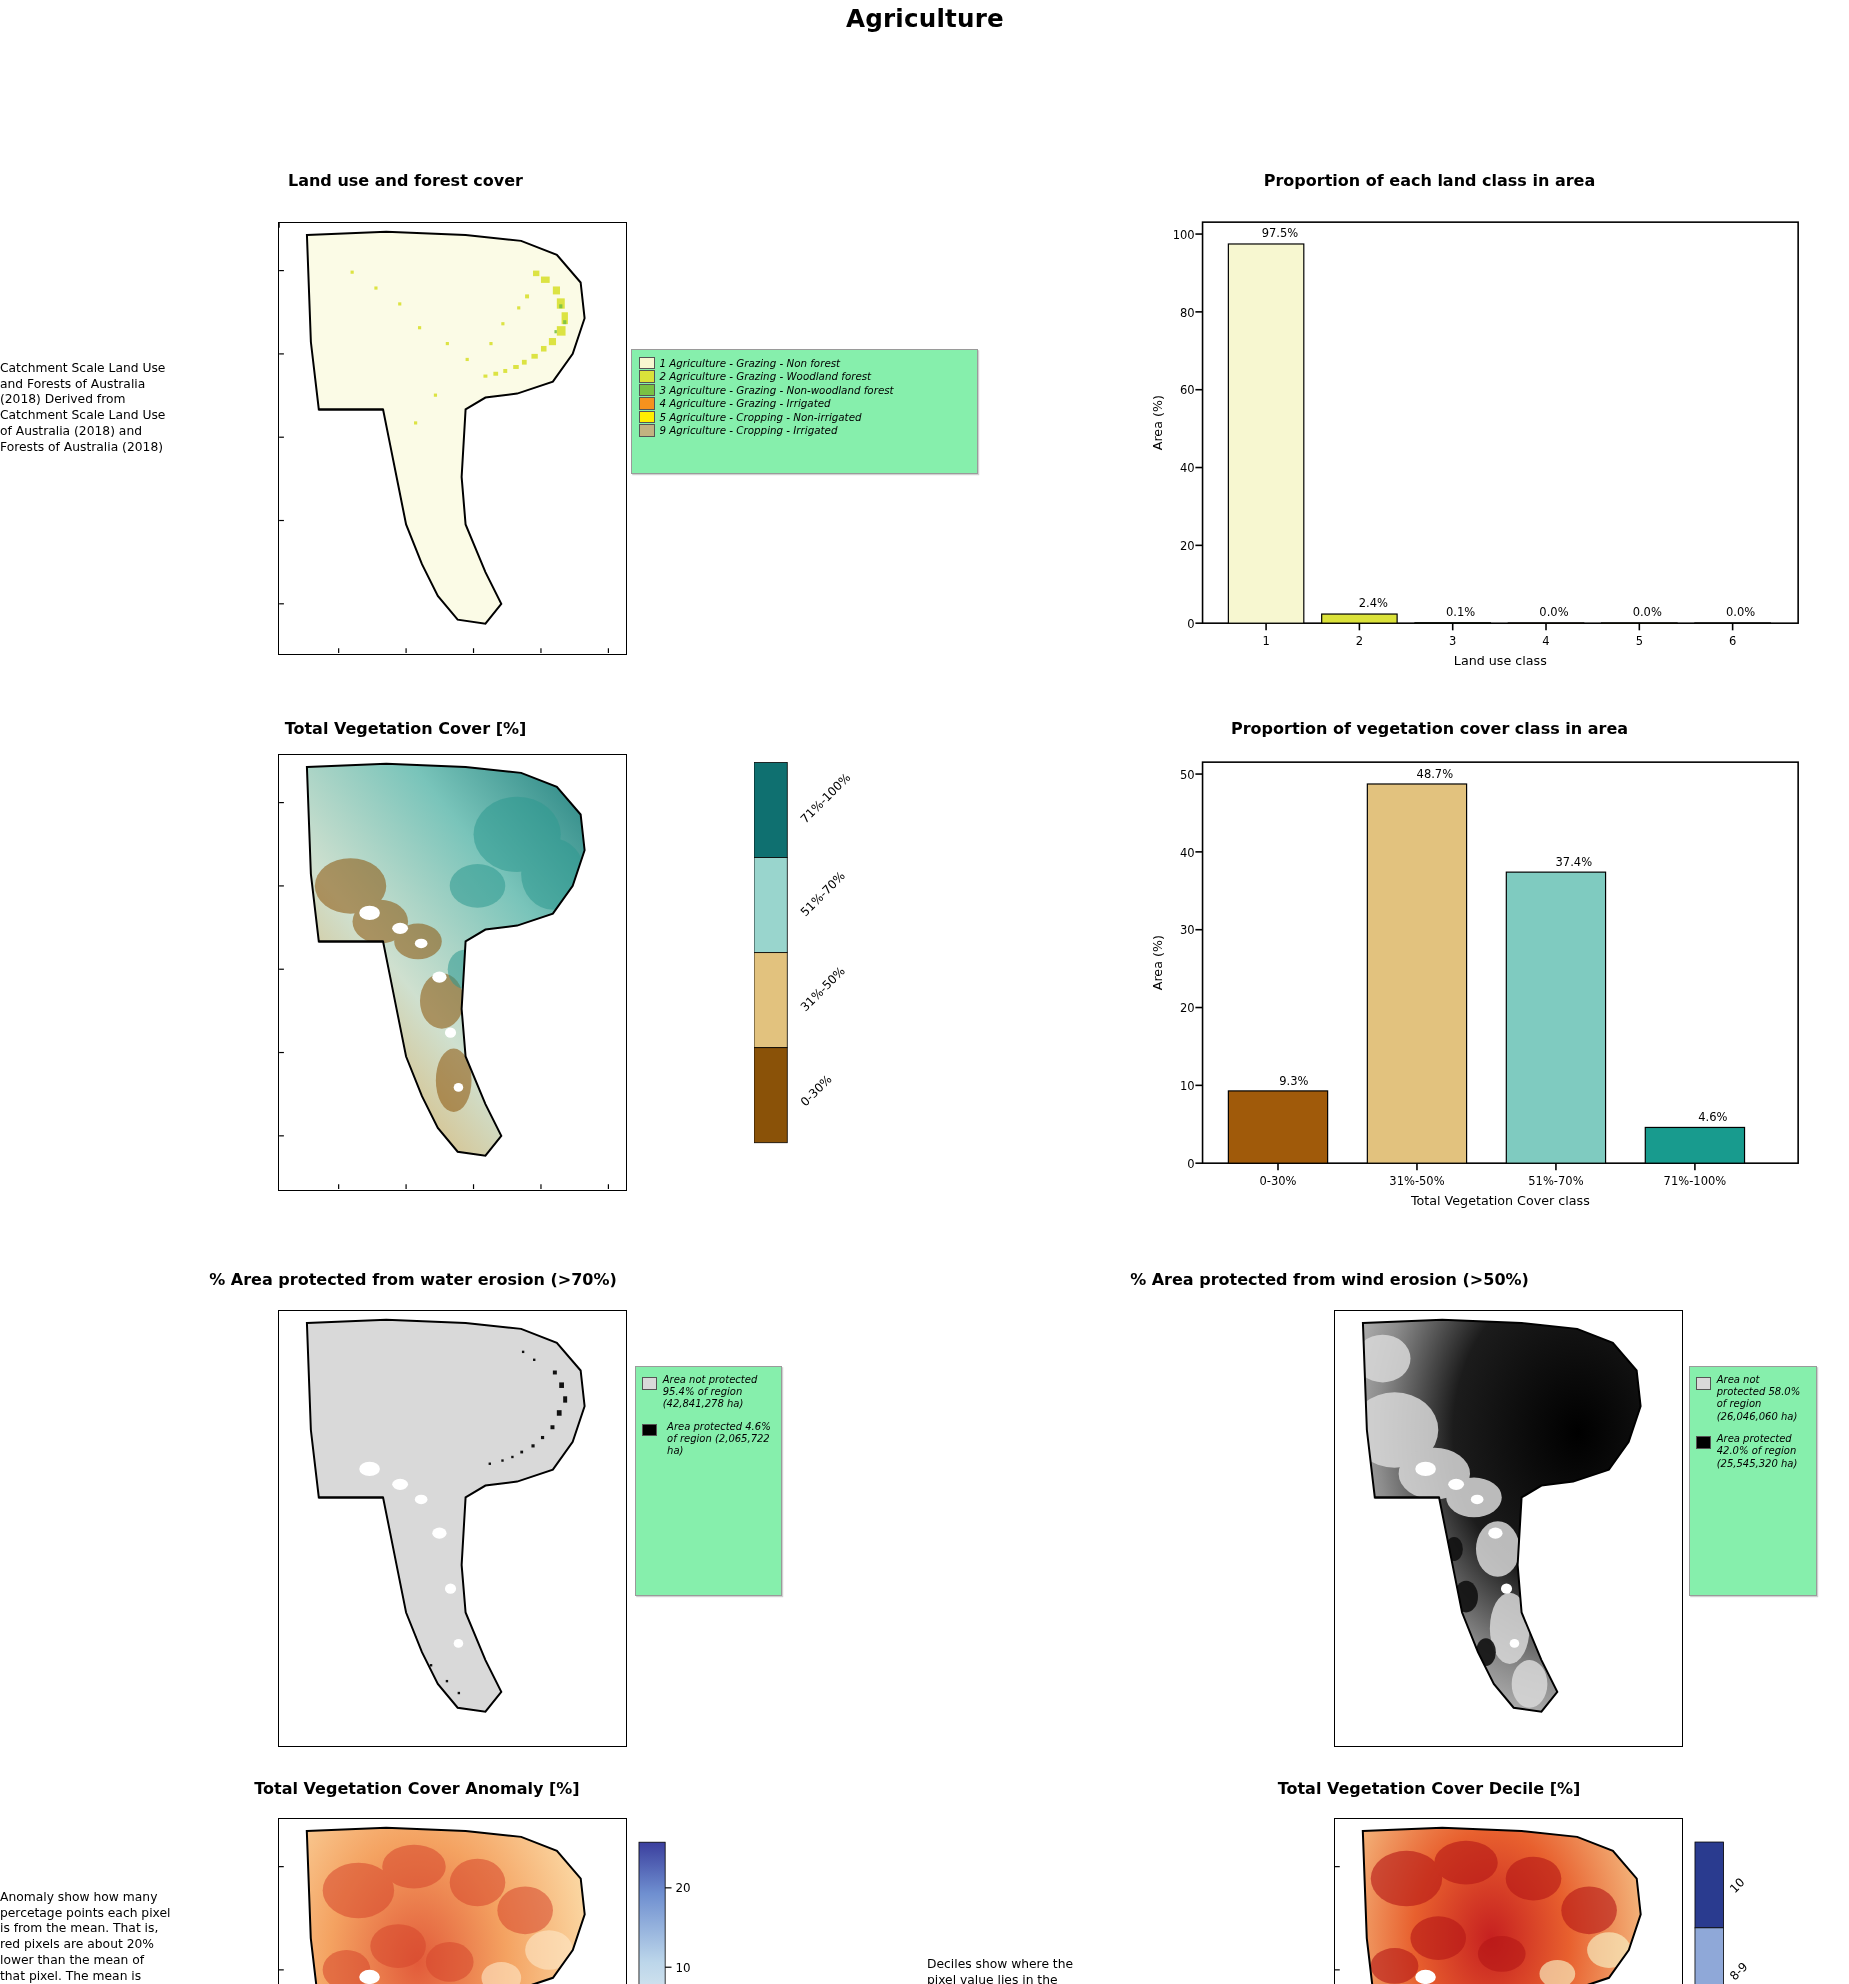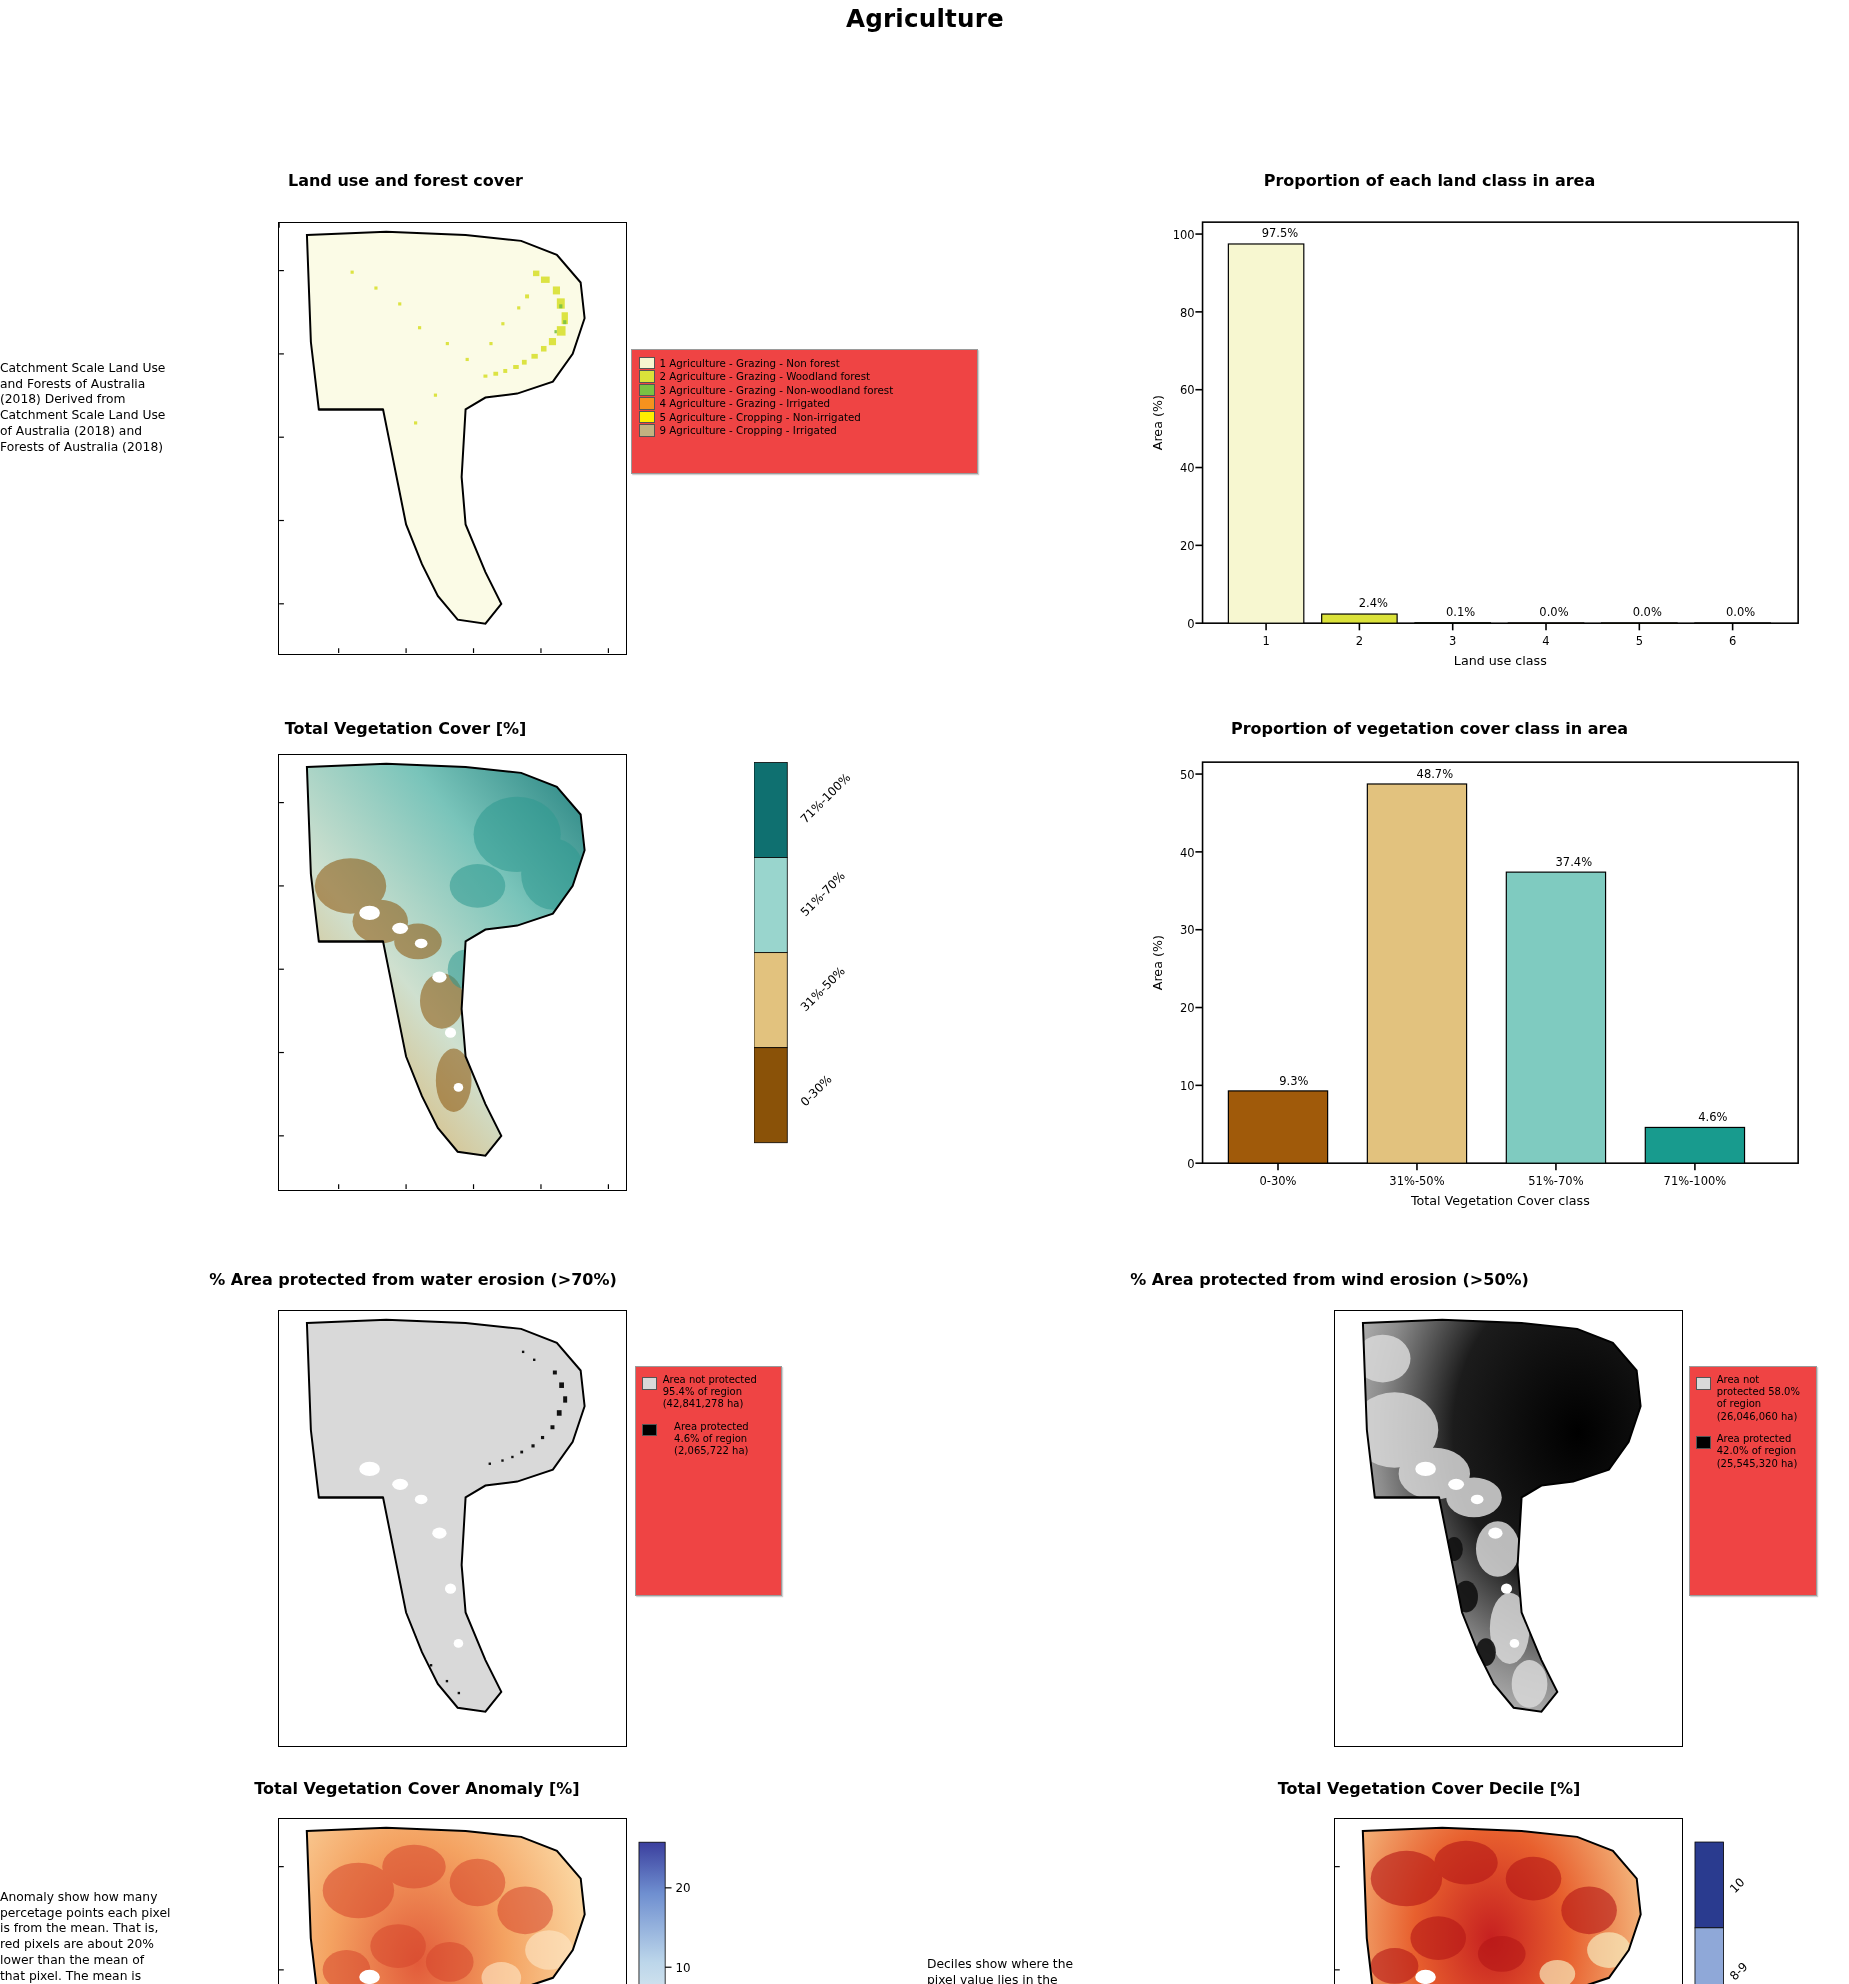--- a/index.html
+++ b/index.html
@@ -17,23 +17,24 @@
     font-size:16px;font-weight:bold;text-align:center;
   }
   .note{
     font-size:12.3px;line-height:1.28;color:#000;
   }
   .mapbox{
     border:1.2px solid #000;background:#fff;box-sizing:border-box;position:absolute;
   }
   svg{display:block;}
   .legendbox{
-    border:0.8px solid #9a9a9a;background:#ef4444;box-sizing:border-box;
+    border:0.8px solid #9a9a9a;background:#86efac;box-sizing:border-box;
     box-shadow:1.2px 1.2px 0 rgba(120,120,120,.35);
     position:absolute;
+    font-style:italic;
   }
   .legend-row{display:flex;align-items:center;gap:4.8px;margin:1.2px 0;}
   .swatch{width:13.5px;height:10.3px;border:0.4px solid #555;flex:none;}
   .legend-label{font-size:10.3px;white-space:nowrap;}
   .legend-text{font-size:10px;line-height:1.22;}
 </style>
 </head>
 <body>
 
 <div class="abs title-main">Agriculture</div>
@@ -360,21 +361,21 @@
     <path d="M70,30 L270,22 L470,30 L610,45 L700,80 L760,150 L770,240 L740,330 L690,400 L600,430 L520,440 L470,470 L460,640 L470,760 L520,880 L560,960 L520,1010 L450,1000 L400,940 L360,860 L320,760 L300,660 L280,560 L262,470 L100,470 L80,300 Z" fill="none" stroke="#000" stroke-width="5"></path>
     <path d="M100,470 L262,470" fill="none" stroke="#000" stroke-width="5"></path>
   </svg>
 </div>
 
 <div class="legendbox" style="left:635px;top:1366px;width:147px;height:230px;padding:7.1px 5.6px;">
   <div style="display:flex;gap:5.6px;align-items:flex-start;margin-bottom:10.3px;">
     <span class="swatch" style="background:#d9d9d9;margin-top:3.2px;"></span>
     <span class="legend-text">Area not protected 95.4% of region (42,841,278 ha)</span>
   </div>
-  <div style="display:flex;gap:17px;align-items:flex-start;">
+  <div style="display:flex;gap:10px;align-items:flex-start;">
     <span class="swatch" style="background:#000000;margin-top:3.2px;"></span>
     <span class="legend-text">Area protected 4.6% of region (2,065,722 ha)</span>
   </div>
 </div>
 
 <div class="abs panel-title" style="left:1032px;top:1270px;width:595px;">% Area protected from wind erosion (&gt;50%)</div>
 
 <div class="mapbox" style="left:1334px;top:1310px;width:349px;height:437px;">
   <svg width="347" height="434" viewBox="0 0 874 1094">
     <defs>

